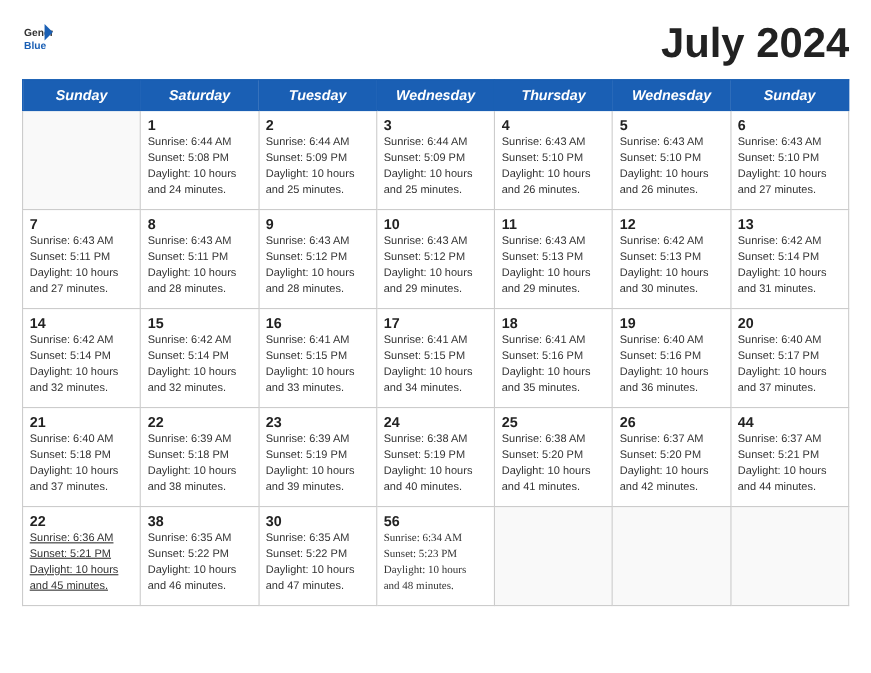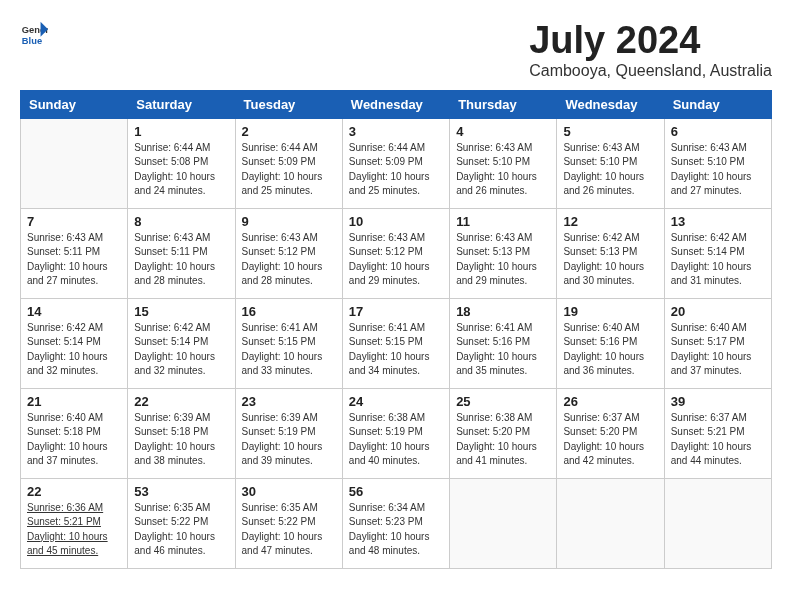--- a/index.html
+++ b/index.html
@@ -19,44 +19,45 @@
     .logo {
       display: flex;
       align-items: center;
       gap: 4px;
     }
     .logo-icon {
       width: 28px;
       height: 28px;
     }
     .title-area {
-      text-align: left;
+      text-align: right;
     }
     .month-year {
       font-size: 38px;
       font-weight: bold;
       color: #222;
       line-height: 1.1;
     }
     .location {
       font-size: 16px;
       color: #333;
     }
     .calendar {
       width: 100%;
       border-collapse: collapse;
       border: 1px solid #ccc;
     }
     .calendar th {
       background-color: #1a5fb4;
       color: #fff;
-      text-align: left;
+      text-align: center;
       padding: 6px 8px;
       font-size: 13px;
       border: 1px solid #1a5fb4;
+      font-style: italic;
     }
     .calendar td {
       vertical-align: top;
       border: 1px solid #ccc;
       padding: 5px 6px;
       font-size: 10.5px;
       color: #333;
       background: #fff;
       width: calc(100% / 7);
       min-height: 80px;
@@ -84,21 +85,20 @@
 <div class="header-area">
   <div class="logo">
     <svg class="logo-icon" viewBox="0 0 30 30">
       <text x="2" y="14" font-size="10" font-weight="bold" fill="#333">General</text>
       <text x="2" y="26" font-size="10" font-weight="bold" fill="#1a5fb4">Blue</text>
       <polygon points="22,2 30,10 22,18" fill="#1a5fb4"></polygon>
     </svg>
   </div>
   <div class="title-area">
     <div class="month-year">July 2024</div>
-    <div class="location">Cambooya, Queensland, Australia</div>
   </div>
 </div>
 
 <table class="calendar">
   <thead>
     <tr>
     <th>Sunday</th>
         <th>Saturday</th>
         <th>Tuesday</th>
         <th>Wednesday</th>
@@ -292,52 +292,52 @@
 and 41 minutes.</div>
         </td>
         <td>
           <span class="day-num">26</span>
           <div class="day-info" style="white-space: pre-line;">Sunrise: 6:37 AM
 Sunset: 5:20 PM
 Daylight: 10 hours
 and 42 minutes.</div>
         </td>
         <td>
-          <span class="day-num">39</span>
+          <span class="day-num">44</span>
           <div class="day-info" style="white-space: pre-line;">Sunrise: 6:37 AM
 Sunset: 5:21 PM
 Daylight: 10 hours
 and 44 minutes.</div>
         </td>
       </tr>
       <tr>
         <td>
           <span class="day-num">22</span>
           <div class="day-info" style="white-space: pre-line; text-decoration: underline;">Sunrise: 6:36 AM
 Sunset: 5:21 PM
 Daylight: 10 hours
 and 45 minutes.</div>
         </td>
         <td>
-          <span class="day-num">53</span>
+          <span class="day-num">38</span>
           <div class="day-info" style="white-space: pre-line;">Sunrise: 6:35 AM
 Sunset: 5:22 PM
 Daylight: 10 hours
 and 46 minutes.</div>
         </td>
         <td>
           <span class="day-num">30</span>
           <div class="day-info" style="white-space: pre-line;">Sunrise: 6:35 AM
 Sunset: 5:22 PM
 Daylight: 10 hours
 and 47 minutes.</div>
         </td>
         <td>
           <span class="day-num">56</span>
-          <div class="day-info" style="white-space: pre-line;">Sunrise: 6:34 AM
+          <div class="day-info" style="white-space: pre-line; font-family: Liberation Serif, serif;">Sunrise: 6:34 AM
 Sunset: 5:23 PM
 Daylight: 10 hours
 and 48 minutes.</div>
         </td>
         <td class="empty"></td>
         <td class="empty"></td>
         <td class="empty"></td>
       </tr>
     </tbody>
 </table>

